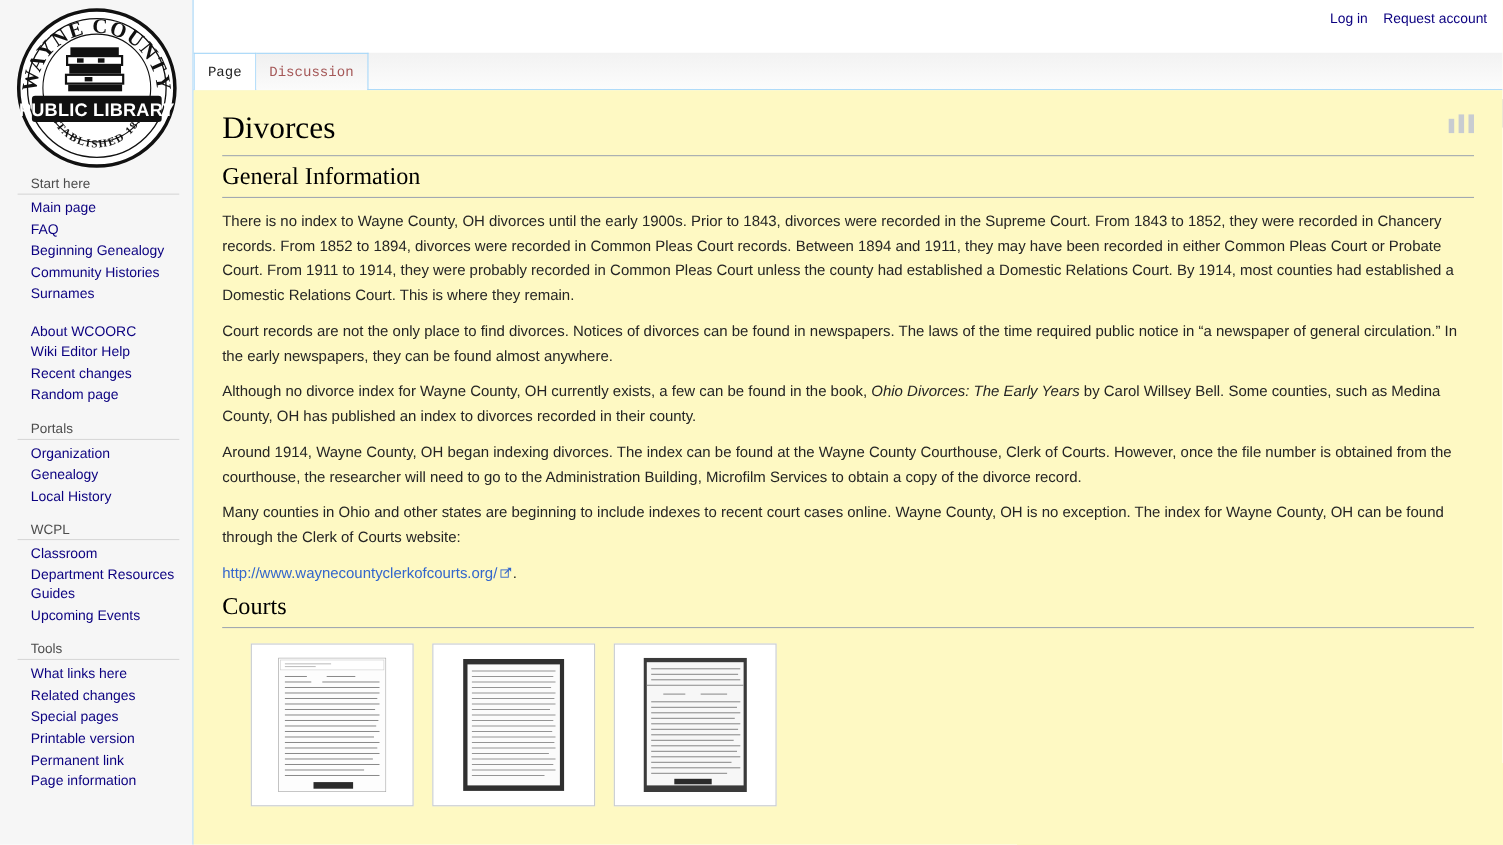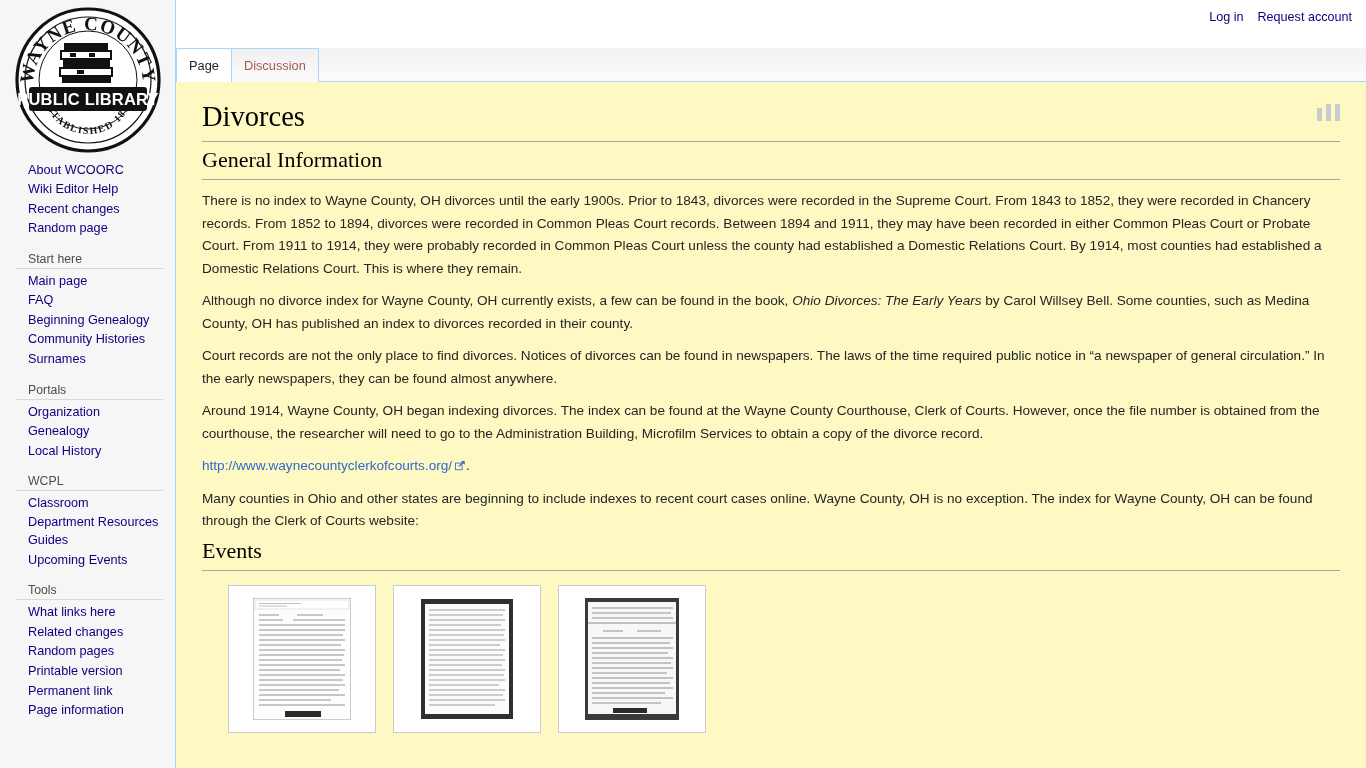--- a/index.html
+++ b/index.html
@@ -82,20 +82,21 @@
     padding: 0 12px;
     font-size: 12.8px;
     background: linear-gradient(to bottom, #f0f0f0 0%, #fbfbfb 100%);
     border: 1px solid #a7d7f9;
     border-bottom: none;
     border-left: none;
     box-sizing: border-box;
     color: #0b0080;
     text-decoration: none;
     display: block;
+    font-family: Liberation Mono, monospace;
   }
   .tab.first { border-left: 1px solid #a7d7f9; }
   .tab.selected {
     background: #ffffff;
     color: #252525;
   }
   .tab.newtab { color: #a55858; }
   .tabs-strip {
     position: absolute;
     left: 0; top: 8px;
@@ -277,40 +278,40 @@
           <rect x="47" y="70" width="49" height="6" fill="#111"></rect>
         </g>
 
         <rect x="14" y="80" width="118" height="24" rx="3" fill="#111"></rect>
         <text x="73" y="98" text-anchor="middle" font-family="'Liberation Sans', sans-serif" font-size="16.5" font-weight="bold" fill="#fff" letter-spacing="0.2">PUBLIC LIBRARY</text>
       </svg>
     </div>
 
     <div class="nav-block">
 
-      <div class="portal first">
-        <div class="portal-body">
-          <a href="#">About WCOORC</a>
-          <a href="#">Wiki Editor Help</a>
-          <a href="#">Recent changes</a>
-          <a href="#">Random page</a>
-        </div>
-      </div>
-
       <div class="portal">
         <h3 class="portal-heading">Start here</h3>
         <div class="portal-body">
           <a href="#">Main page</a>
           <a href="#">FAQ</a>
           <a href="#">Beginning Genealogy</a>
           <a href="#">Community Histories</a>
           <a href="#">Surnames</a>
         </div>
       </div>
 
+      <div class="portal first">
+        <div class="portal-body">
+          <a href="#">About WCOORC</a>
+          <a href="#">Wiki Editor Help</a>
+          <a href="#">Recent changes</a>
+          <a href="#">Random page</a>
+        </div>
+      </div>
+
       <div class="portal">
         <h3 class="portal-heading">Portals</h3>
         <div class="portal-body">
           <a href="#">Organization</a>
           <a href="#">Genealogy</a>
           <a href="#">Local History</a>
         </div>
       </div>
 
       <div class="portal">
@@ -321,21 +322,21 @@
           <a href="#">Guides</a>
           <a href="#">Upcoming Events</a>
         </div>
       </div>
 
       <div class="portal">
         <h3 class="portal-heading">Tools</h3>
         <div class="portal-body">
           <a href="#">What links here</a>
           <a href="#">Related changes</a>
-          <a href="#">Random pages</a>
+          <a href="#">Special pages</a>
           <a href="#">Printable version</a>
           <a href="#">Permanent link</a>
           <a href="#">Page information</a>
         </div>
       </div>
 
     </div>
   </div>
 
   <div class="tabs-row">
@@ -368,34 +369,34 @@
       <div class="page-tools-icon">
         <i class="short"></i>
         <i></i>
         <i></i>
       </div>
     </div>
 
     <h2 class="section">General Information</h2>
 
     <p class="body-text">There is no index to Wayne County, OH divorces until the early 1900s. Prior to 1843, divorces were recorded in the Supreme Court. From 1843 to 1852, they were recorded in Chancery records. From 1852 to 1894, divorces were recorded in Common Pleas Court records. Between 1894 and 1911, they may have been recorded in either Common Pleas Court or Probate Court. From 1911 to 1914, they were probably recorded in Common Pleas Court unless the county had established a Domestic Relations Court. By 1914, most counties had established a Domestic Relations Court. This is where they remain.</p>
+    <p class="body-text">Court records are not the only place to find divorces. Notices of divorces can be found in newspapers. The laws of the time required public notice in “a newspaper of general circulation.” In the early newspapers, they can be found almost anywhere.</p>
+
     <p class="body-text"><span>Although no divorce index for Wayne County, OH currently exists, a few can be found in the book, </span><i>Ohio Divorces: The Early Years</i><span> by Carol Willsey Bell. Some counties, such as Medina County, OH has published an index to divorces recorded in their county.</span></p>
 
-    <p class="body-text">Court records are not the only place to find divorces. Notices of divorces can be found in newspapers. The laws of the time required public notice in “a newspaper of general circulation.” In the early newspapers, they can be found almost anywhere.</p>
-
     <p class="body-text">Around 1914, Wayne County, OH began indexing divorces. The index can be found at the Wayne County Courthouse, Clerk of Courts. However, once the file number is obtained from the courthouse, the researcher will need to go to the Administration Building, Microfilm Services to obtain a copy of the divorce record.</p>
+    <p class="body-text">Many counties in Ohio and other states are beginning to include indexes to recent court cases online. Wayne County, OH is no exception. The index for Wayne County, OH can be found through the Clerk of Courts website:</p>
+
     <p class="body-text"><a class="extlink" href="#">http://www.waynecountyclerkofcourts.org/</a><svg class="ext-icon" viewBox="0 0 12 12">
         <rect x="0.5" y="2.5" width="8" height="8" fill="none" stroke="#3366cc" stroke-width="1"></rect>
         <line x1="4.6" y1="6.6" x2="10.6" y2="0.9" stroke="#3366cc" stroke-width="1.3"></line>
         <polygon points="11.6,0 11.6,4.4 7.2,0" fill="#3366cc"></polygon>
       </svg><span>.</span></p>
 
-    <p class="body-text">Many counties in Ohio and other states are beginning to include indexes to recent court cases online. Wayne County, OH is no exception. The index for Wayne County, OH can be found through the Clerk of Courts website:</p>
-
-    <h2 class="section">Events</h2>
+    <h2 class="section">Courts</h2>
 
     <div class="gallery">
 
       <div class="gallery-item">
         <div class="gallery-frame">
           <svg class="doc-thumb" width="98" height="122" viewBox="0 0 98 122">
             <rect x="0" y="0" width="98" height="122" fill="#fdfdfd"></rect>
             <rect x="2" y="2" width="94" height="9" fill="#ffffff" stroke="#c9c9c9" stroke-width="0.5"></rect>
             <g stroke="#6b6b6b" stroke-width="0.55" opacity="0.78">
               <line x1="6" y1="5.5" x2="48" y2="5.5"></line>

